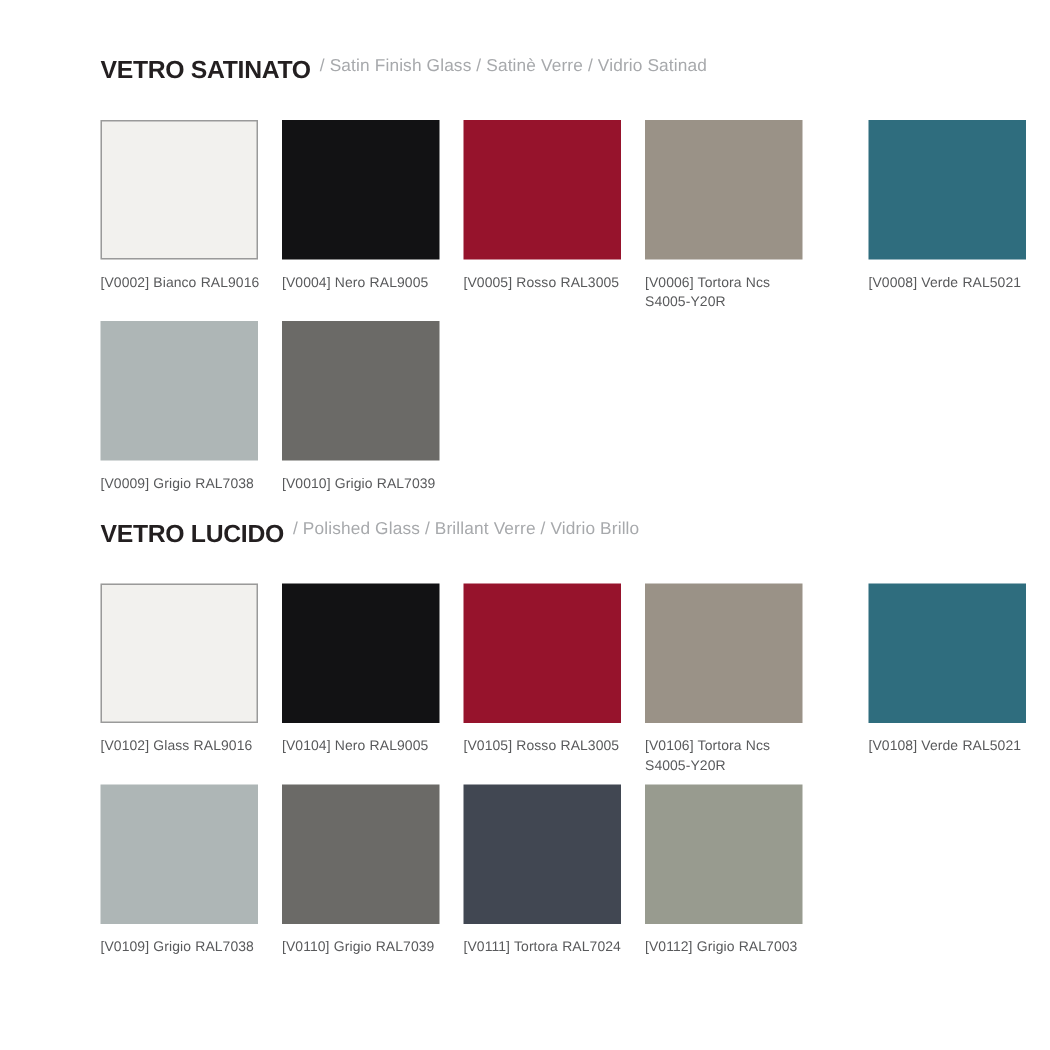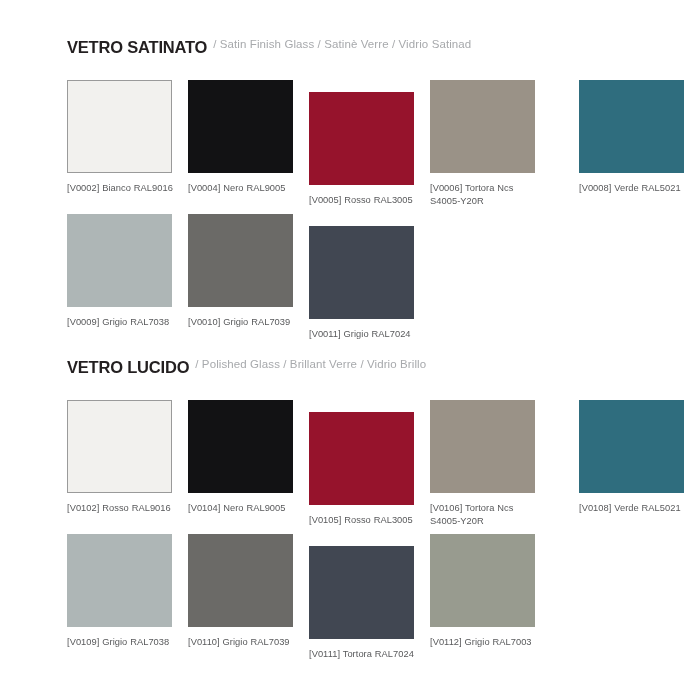--- a/index.html
+++ b/index.html
@@ -23,21 +23,21 @@
     padding: 0 0 0 67px;
   }
 
   
   .section {
     position: absolute;
     left: 67px;
     width: 600px;
   }
   .section-satinato { top: 38px; }
-  .section-lucido   { top: 358px; }
+  .section-lucido   { top: 347px; }
 
   .section-header {
     display: flex;
     align-items: flex-start;
     white-space: nowrap;
     height: 20px;
     margin-bottom: 0;
   }
   .section-title {
     font-size: 16.5px;
@@ -63,21 +63,21 @@
     position: relative;
     height: 134px;
   }
   .swatch-cell {
     position: absolute;
     top: 0;
     width: 129px;
   }
   .swatch-cell.col-0 { left: 0px;   }
   .swatch-cell.col-1 { left: 121px; }
-  .swatch-cell.col-2 { left: 242px; margin-top: 12px; }
+  .swatch-cell.col-2 { left: 242px; }
   .swatch-cell.col-3 { left: 363px; }
   .swatch-cell.col-4 { left: 484px; margin-left: 28px; }
 
   .swatch-chip {
     width: 105px;
     height: 93px;
     box-sizing: border-box;
     background: #cccccc;
   }
   .swatch-chip.bordered {
@@ -133,41 +133,37 @@
 
       <div class="swatch-row">
         <div class="swatch-cell col-0">
           <div class="swatch-chip" style="background: rgb(174, 182, 182);"></div>
           <div class="swatch-label">[V0009] Grigio RAL7038</div>
         </div>
         <div class="swatch-cell col-1">
           <div class="swatch-chip" style="background: rgb(107, 106, 103);"></div>
           <div class="swatch-label">[V0010] Grigio RAL7039</div>
         </div>
-        <div class="swatch-cell col-2">
-          <div class="swatch-chip" style="background: rgb(65, 71, 82);"></div>
-          <div class="swatch-label">[V0011] Grigio RAL7024</div>
-        </div>
       </div>
 
     </div>
   </div>
 
   <div class="section section-lucido">
     <div class="section-header">
       <span class="section-title">VETRO LUCIDO</span>
       <span class="section-subtitle">/ Polished Glass / Brillant Verre / Vidrio Brillo</span>
     </div>
 
     <div class="swatch-grid">
 
       <div class="swatch-row">
         <div class="swatch-cell col-0">
           <div class="swatch-chip bordered" style="background: rgb(242, 241, 238);"></div>
-          <div class="swatch-label">[V0102] Rosso RAL9016</div>
+          <div class="swatch-label">[V0102] Glass RAL9016</div>
         </div>
         <div class="swatch-cell col-1">
           <div class="swatch-chip" style="background: rgb(18, 18, 20);"></div>
           <div class="swatch-label">[V0104] Nero RAL9005</div>
         </div>
         <div class="swatch-cell col-2">
           <div class="swatch-chip" style="background: rgb(150, 19, 44);"></div>
           <div class="swatch-label">[V0105] Rosso RAL3005</div>
         </div>
         <div class="swatch-cell col-3">

